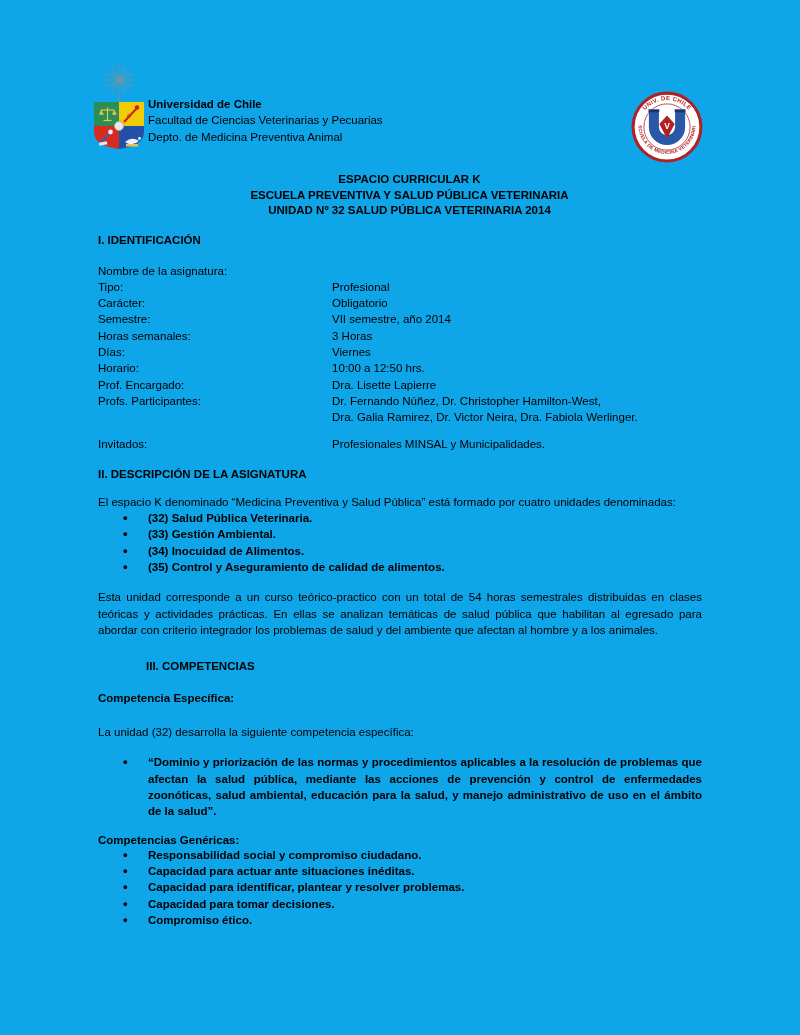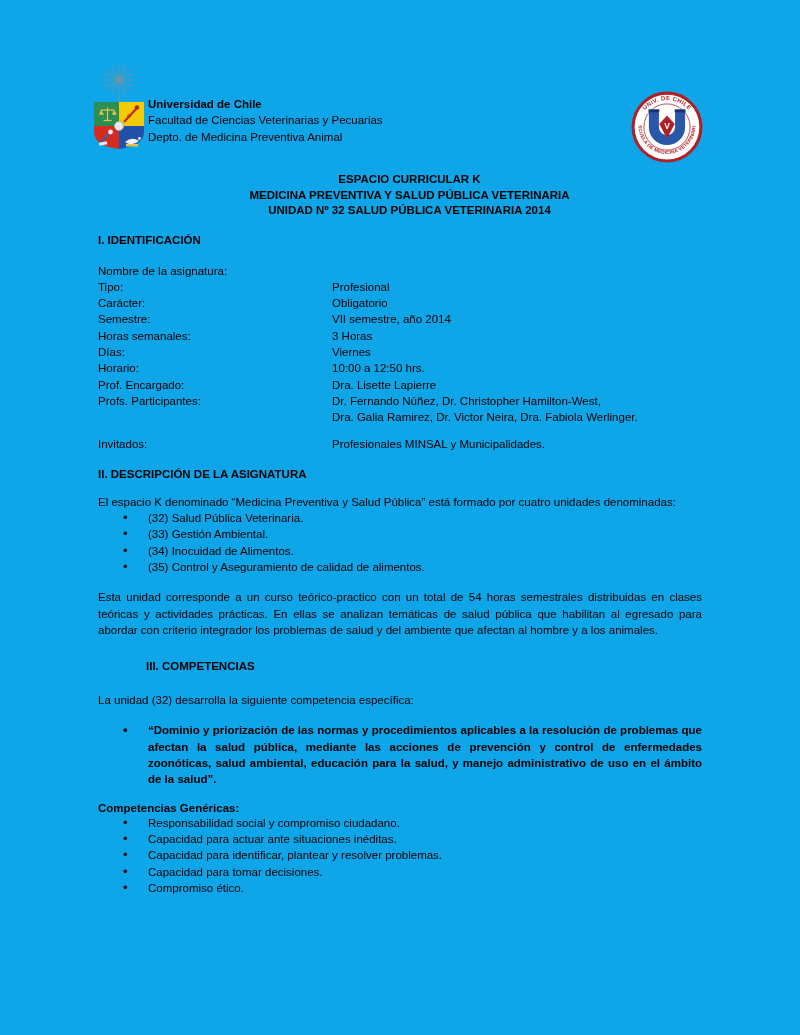--- a/index.html
+++ b/index.html
@@ -30,21 +30,21 @@
   #ident-heading { margin-top: 15px; }
 
   .id-rows { margin-top: 16px; line-height: 16.3px; }
   .id-row { display: grid; grid-template-columns: 234px 1fr; }
   .id-row.gap-above { margin-top: 11px; }
 
   #desc-heading { margin-top: 15px; }
   .para { margin: 0; line-height: 16.3px; text-align: justify; }
   .para.intro { margin-top: 13px; }
 
-  ul.bullets { list-style: none; margin: 0; padding: 0; line-height: 16.3px; }
+  ul.bullets { list-style: none; margin: 0; padding: 0; line-height: 16.3px; font-weight: bold; }
   ul.bullets li { position: relative; padding-left: 50px; }
   ul.bullets li::before { content: "\2022"; position: absolute; left: 25px; font-size: 13px; }
 
   .para.body2 { margin-top: 14px; }
 
   #comp-heading { margin-top: 22px; padding-left: 48px; }
   #comp-specific-heading { margin-top: 19px; }
   .plain-line { margin-top: 19px; line-height: 16.3px; }
   ul.bullets.quote { margin-top: 14px; font-weight: bold; }
   ul.bullets.quote li { text-align: justify; }
@@ -134,21 +134,21 @@
       <rect x="26" y="25" width="14" height="4" fill="#17356f"></rect>
       <rect x="60" y="25" width="14" height="4" fill="#17356f"></rect>
 
       <path d="M50,33 L60,44 L50,63 L40,44 Z" fill="#b02025"></path>
       <text x="50" y="50" text-anchor="middle" font-size="11" font-weight="bold" fill="#ffffff">V</text>
     </svg>
   </div>
 
   <div class="title-block">
     <div>ESPACIO CURRICULAR K</div>
-    <div>MEDICINA PREVENTIVA Y SALUD PÚBLICA VETERINARIA</div>
+    <div>ESCUELA PREVENTIVA Y SALUD PÚBLICA VETERINARIA</div>
     <div>UNIDAD Nº 32 SALUD PÚBLICA VETERINARIA 2014</div>
   </div>
 
   <div class="content">
 
     <div class="sec-heading" id="ident-heading">I. IDENTIFICACIÓN</div>
 
     <div class="id-rows">
       <div class="id-row">
         <span>Nombre de la asignatura:</span>
@@ -203,20 +203,21 @@
       <li>(32) Salud Pública Veterinaria.</li>
       <li>(33) Gestión Ambiental.</li>
       <li>(34) Inocuidad de Alimentos.</li>
       <li>(35) Control y Aseguramiento de calidad de alimentos.</li>
     </ul>
 
     <p class="para body2">Esta unidad corresponde a un curso teórico-practico con un total de 54 horas semestrales distribuidas en clases teóricas y actividades prácticas. En ellas se analizan temáticas de salud pública que habilitan al egresado para abordar con criterio integrador los problemas de salud y del ambiente que afectan al hombre y a los animales.</p>
 
     <div class="sec-heading" id="comp-heading">III. COMPETENCIAS</div>
 
+    <div class="sec-heading" id="comp-specific-heading">Competencia Específica:</div>
 
     <div class="plain-line">La unidad (32) desarrolla la siguiente competencia específica:</div>
 
     <ul class="bullets quote">
       <li>“Dominio y priorización de las normas y procedimientos aplicables a la resolución de problemas que afectan la salud pública, mediante las acciones  de prevención y control de enfermedades zoonóticas, salud ambiental, educación para la salud, y manejo administrativo de uso en el ámbito de la salud”.</li>
     </ul>
 
     <div class="sec-heading" id="comp-generic-heading">Competencias Genéricas:</div>
 
     <ul class="bullets generic">

